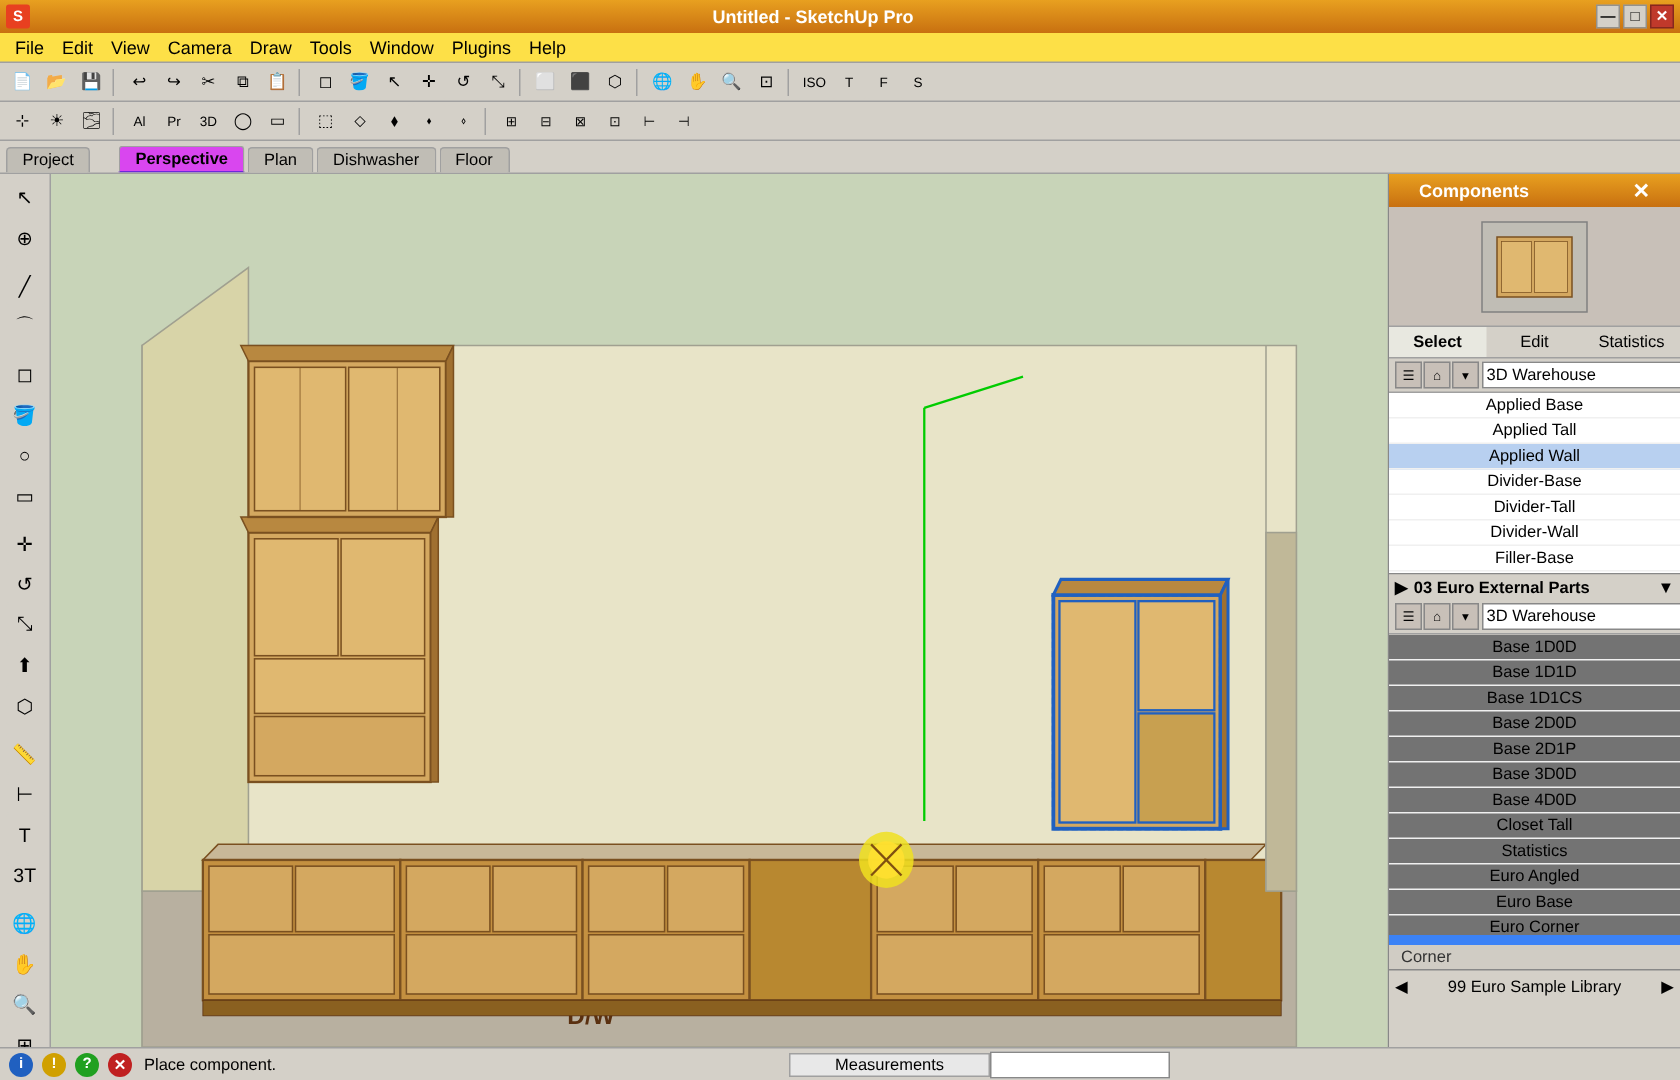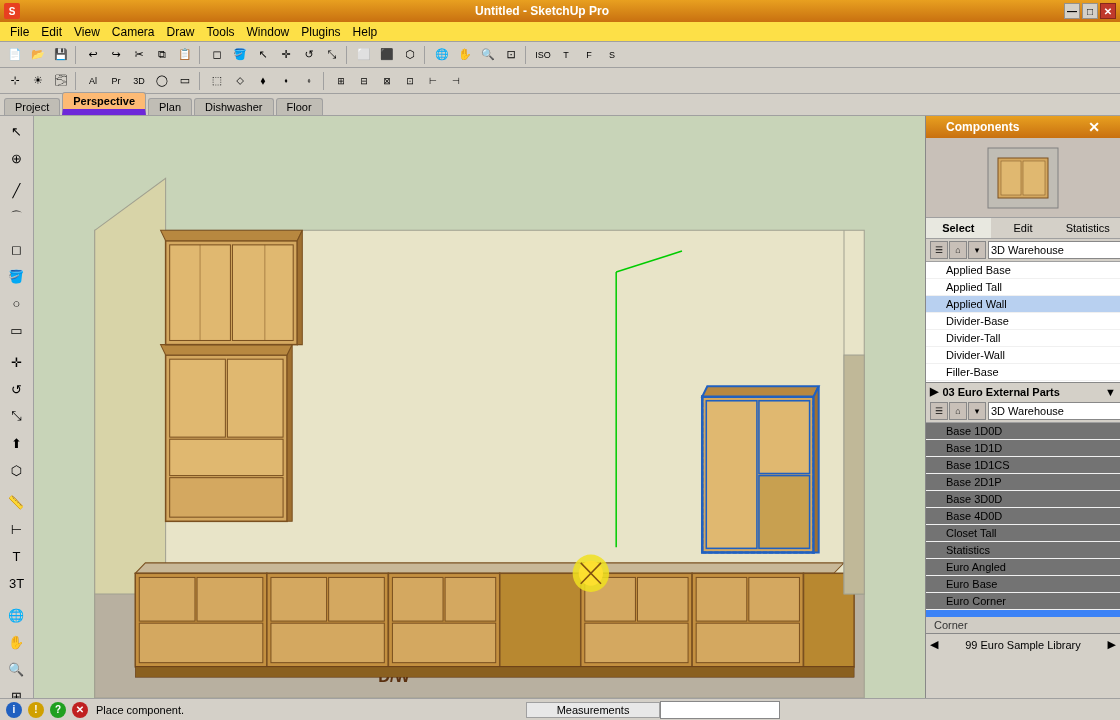--- a/index.html
+++ b/index.html
@@ -74,21 +74,21 @@
     .view-tab {
       padding: 2px 10px;
       background: #c0bdb5;
       border: 1px solid #a0a0a0;
       border-bottom: none;
       margin-right: 2px;
       cursor: pointer;
       font-size: 11px;
       border-radius: 3px 3px 0 0;
     }
-    .view-tab.active { background: #fdba74; font-weight: bold; border-bottom: 6px solid #6d28d9; }
+    .view-tab.active { background: #d946ef; font-weight: bold; border-bottom: 1px solid #6d28d9; margin-left: 17px; }
 
     
     #main {
       display: flex;
       height: calc(720px - 22px - 20px - 26px - 26px - 22px - 22px);
     }
 
     
     #lefttoolbar {
       width: 34px;
@@ -227,24 +227,25 @@
       background: white;
       font-size: 11px;
       padding: 0 2px;
     }
     #rp-list {
       flex: 1;
       overflow-y: auto;
       background: white;
     }
     .rp-list-item {
-      padding: 2px 20px;
+      padding: 2px 8px;
       cursor: pointer;
       font-size: 11px;
       border-bottom: 1px solid #f0f0f0;
+      text-align: center;
     }
     .rp-list-item.selected { background: #b8d0f0; }
     #rp-section2 {
       border-top: 1px solid #888;
     }
     #rp-section2-header {
       display: flex;
       align-items: center;
       padding: 2px 4px;
       background: #d4d0c8;
@@ -574,20 +575,21 @@
           <div class="rp-vbtn">▾</div>
         </div>
         <input class="rp-search-input" type="text" value="3D Warehouse" placeholder="3D Warehouse" style="">
 
       </div>
 
       <div id="rp-list2">
         <div class="rp-list-item">Base 1D0D</div>
         <div class="rp-list-item">Base 1D1D</div>
         <div class="rp-list-item">Base 1D1CS</div>
+        <div class="rp-list-item">Base 2D0D</div>
         <div class="rp-list-item">Base 2D1P</div>
         <div class="rp-list-item">Base 3D0D</div>
         <div class="rp-list-item">Base 4D0D</div>
         <div class="rp-list-item">Closet Tall</div>
         <div class="rp-list-item">Statistics</div>
         <div class="rp-list-item">Euro Angled</div>
         <div class="rp-list-item">Euro Base</div>
         <div class="rp-list-item">Euro Corner</div>
 
       </div>

